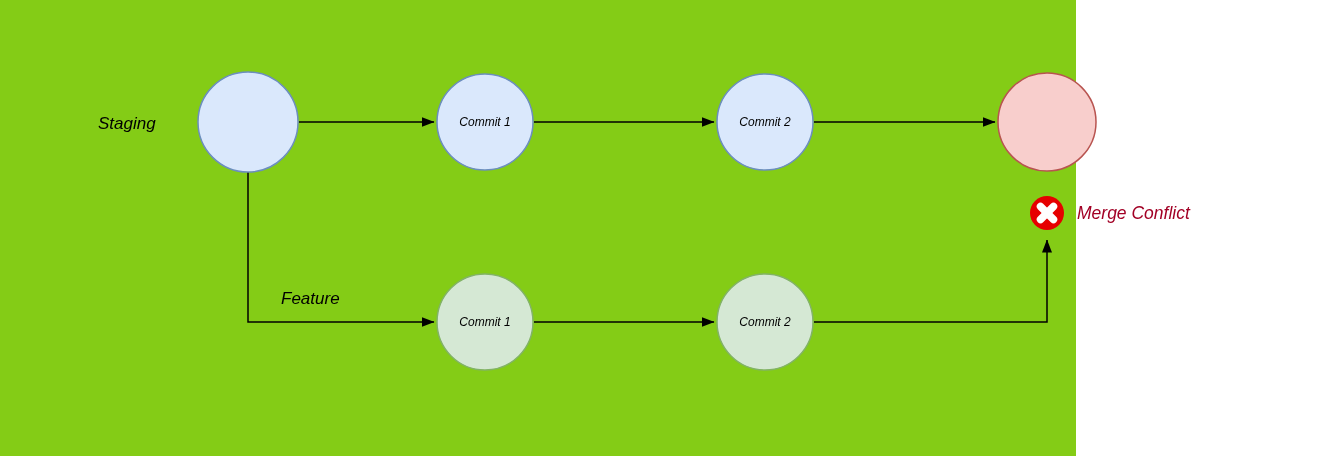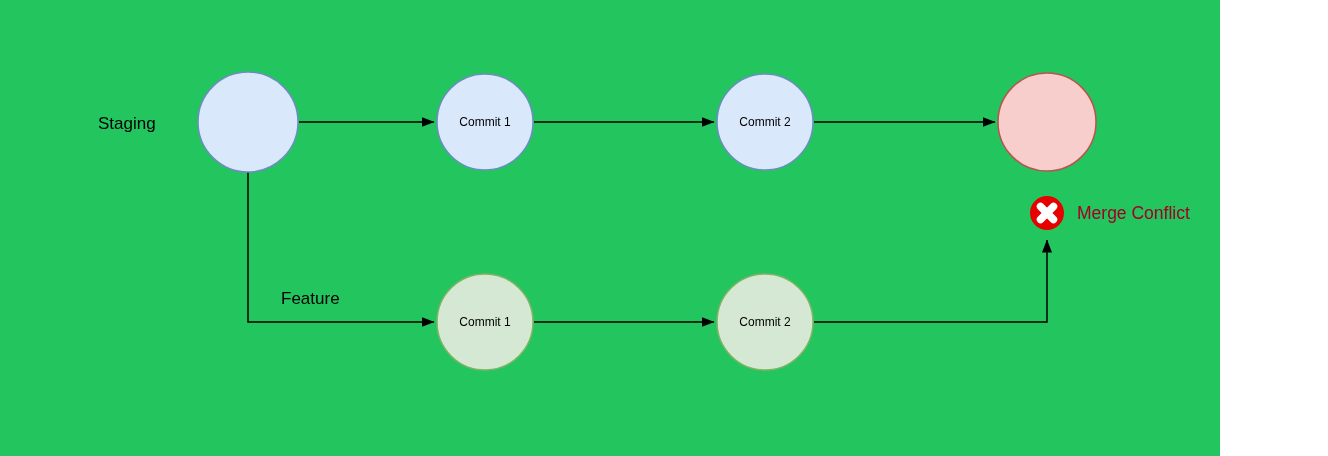--- a/index.html
+++ b/index.html
@@ -2,24 +2,25 @@
 <html><head>
 <meta charset="utf-8">
 <style>
   html, body {
     margin: 0;
     padding: 0;
     background: #ffffff;
   }
   .canvas {
     position: relative;
-    width: 1220px;
+    width: 1076px;
     height: 456px;
-    background: #22c55e;
+    background: #84cc16;
     font-family: "Liberation Sans", sans-serif;
+    font-style: italic;
   }
   svg { display: block; }
   .edge {
     fill: none;
     stroke: #000000;
     stroke-width: 1.5;
   }
   .node {
     stroke-width: 1.5;
   }

